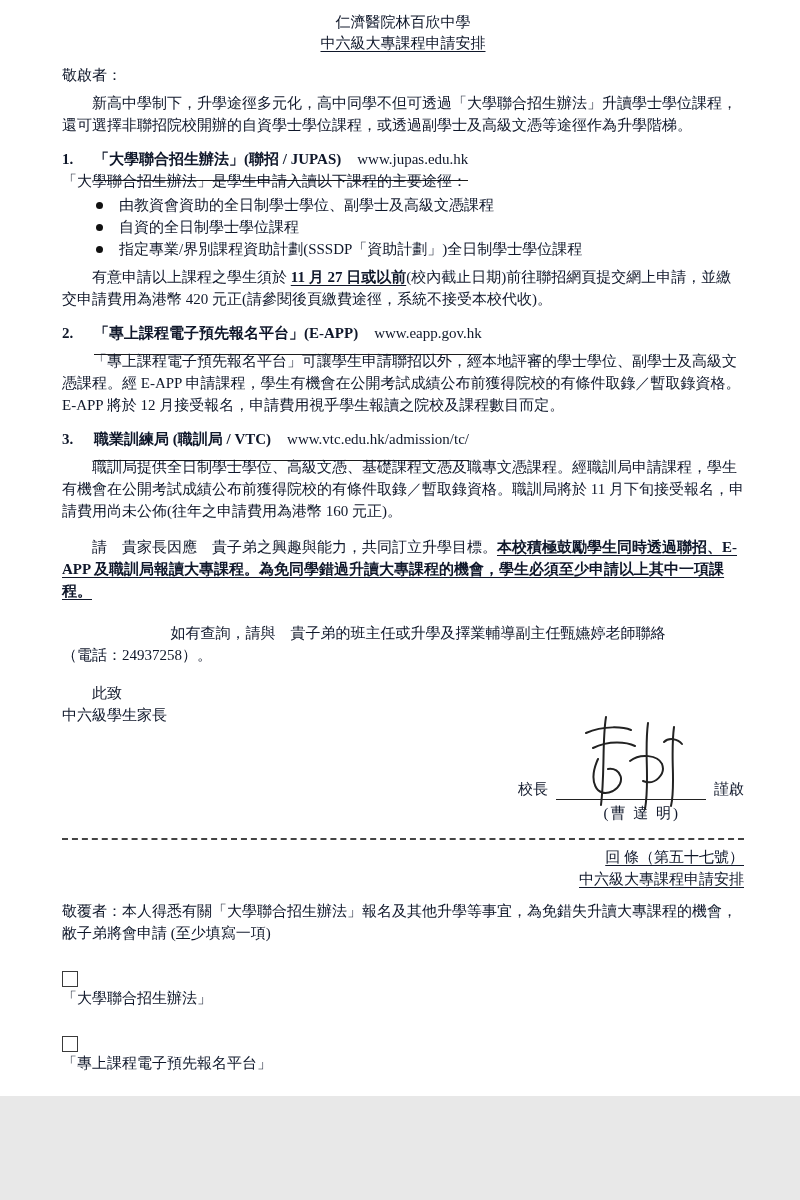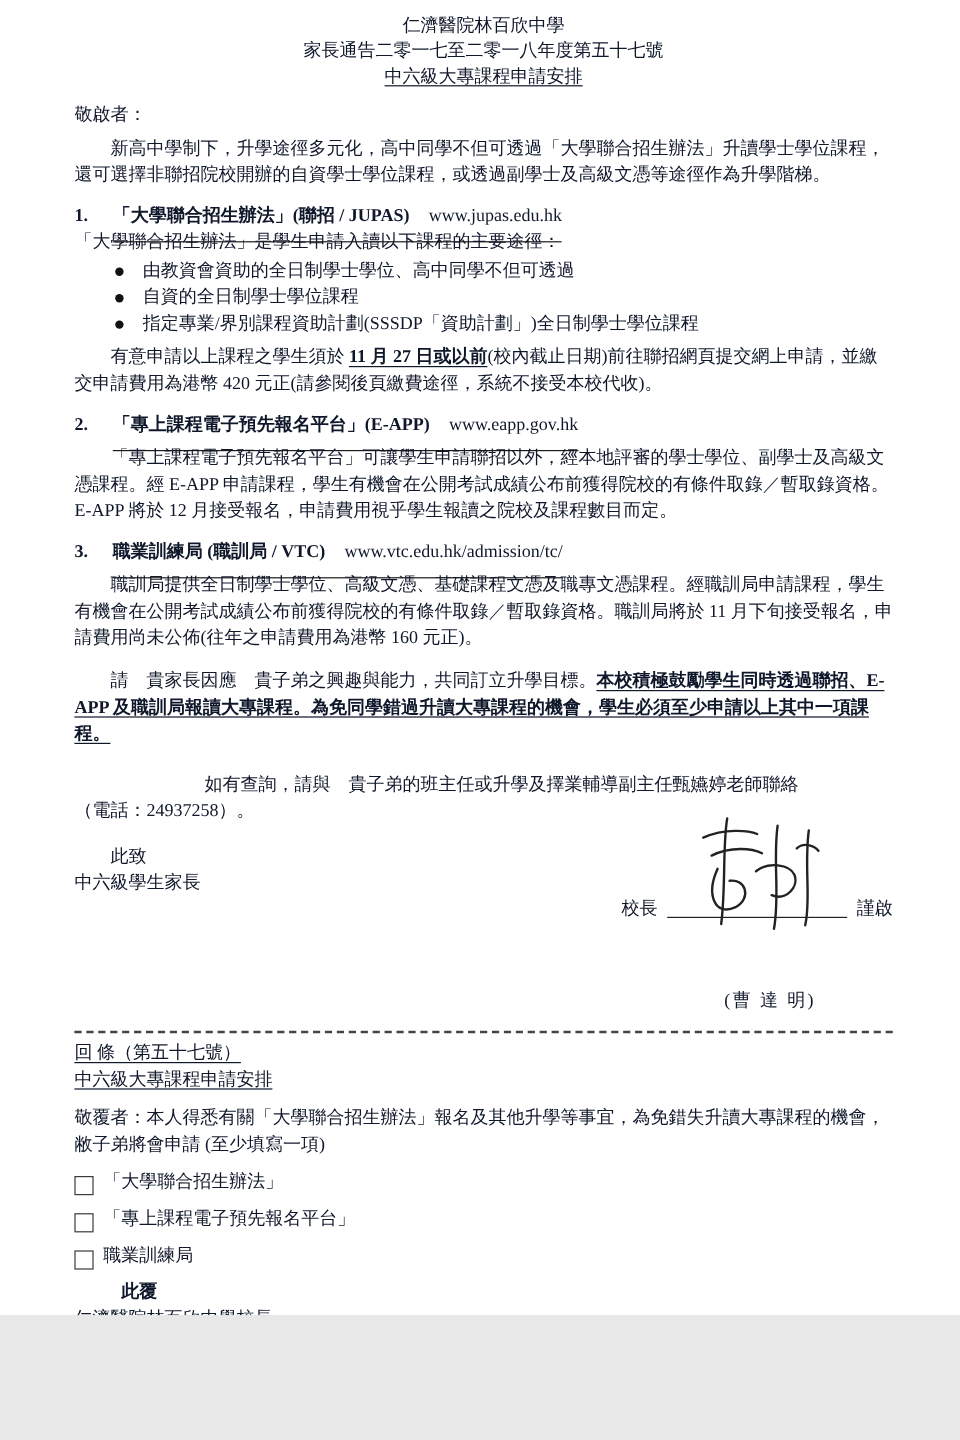--- a/index.html
+++ b/index.html
@@ -23,64 +23,63 @@
   .sec-url{margin-left:16px;}
   .sec-intro{margin:2px 0 0 32px;}
   .bullets{list-style:none;margin:2px 0 0 0;padding:0 0 0 34px;}
   .bullet-row{display:flex;align-items:flex-start;line-height:22px;}
   .dot{width:7px;height:7px;border-radius:50%;background:#111;flex:0 0 7px;margin:8px 16px 0 0;}
   .advice{margin-top:14px;}
   .contact{margin-top:20px;text-align:center;}
   .phone{margin:0;}
   .cizhi{margin:16px 0 0 0;text-indent:2em;}
   .plain{margin:0;}
-  .sign-area{position:relative;height:74px;display:flex;justify-content:flex-end;}
+  .sign-area{position:relative;height:74px;display:flex;align-items:flex-end;justify-content:flex-end;}
   .sign-line{display:inline-block;width:150px;border-bottom:1px solid #222;height:1.1em;position:relative;margin:0 8px;}
   .sign-svg{position:absolute;left:12px;bottom:-12px;}
   .sign-name{text-align:right;margin:2px 64px 0 0;letter-spacing:2px;}
   .letter-date{margin:18px 0 0 0;}
   .dashes{border-top:2px dashed #444;margin:14px 0 6px 0;}
-  .slip-title{text-align:left;line-height:22px;font-family:Liberation Serif, serif;}
+  .slip-title{text-align:right;line-height:22px;font-family:Liberation Serif, serif;}
   .slip-body{margin:10px 0 0 0;}
-  .cb-row{display:flex;align-items:flex-end;margin-top:9px;}
+  .cb-row{display:flex;align-items:flex-start;margin-top:27px;flex-direction:column;}
   .cb{width:14px;height:14px;border:1.5px solid #3a3a3a;flex:0 0 14px;margin-right:8px;background:#fff;}
   .cifu{margin:8px 0 0 0;text-indent:2.6em;font-weight:bold;}
   .blank{display:inline-block;border-bottom:1px solid #333;height:14px;vertical-align:baseline;}
   .w150{width:150px;}
   .w135{width:135px;}
   .w42{width:42px;}
   .w58{width:58px;}
   .parent-row{text-align:right;margin-top:10px;padding-right:8px;}
   .student-row{text-align:right;margin-top:18px;padding-right:2px;}
   .lbl{margin-left:14px;}
 </style>
 </head>
 <body>
 
 <div class="page">
 
   <div class="doc-header center">
     <div>仁濟醫院林百欣中學</div>
-    <div>家長通告二零一七至二零一八年度第五十七號</div>
     <div class="u">中六級大專課程申請安排</div>
   </div>
 
   <p class="salutation">敬啟者：</p>
 
   <p class="para indent">新高中學制下，升學途徑多元化，高中同學不但可透過「大學聯合招生辦法」升讀學士學位課程，還可選擇非聯招院校開辦的自資學士學位課程，或透過副學士及高級文憑等途徑作為升學階梯。</p>
 
   <div>
     <div class="sec-head">
       <span class="sec-num">1.</span><span class="sec-head-u"><span class="b">「大學聯合招生辦法」(聯招 / JUPAS)</span><span class="sec-url">www.jupas.edu.hk</span></span>
     </div>
     <p class="sec-intro plain">「大學聯合招生辦法」是學生申請入讀以下課程的主要途徑：</p>
     <ul class="bullets">
       <li class="bullet-row">
           <span class="dot"></span>
-          <span>由教資會資助的全日制學士學位、高中同學不但可透過</span>
+          <span>由教資會資助的全日制學士學位、副學士及高級文憑課程</span>
         </li>
       <li class="bullet-row">
           <span class="dot"></span>
           <span>自資的全日制學士學位課程</span>
         </li>
       <li class="bullet-row">
           <span class="dot"></span>
           <span>指定專業/界別課程資助計劃(SSSDP「資助計劃」)全日制學士學位課程</span>
         </li>
     </ul>

